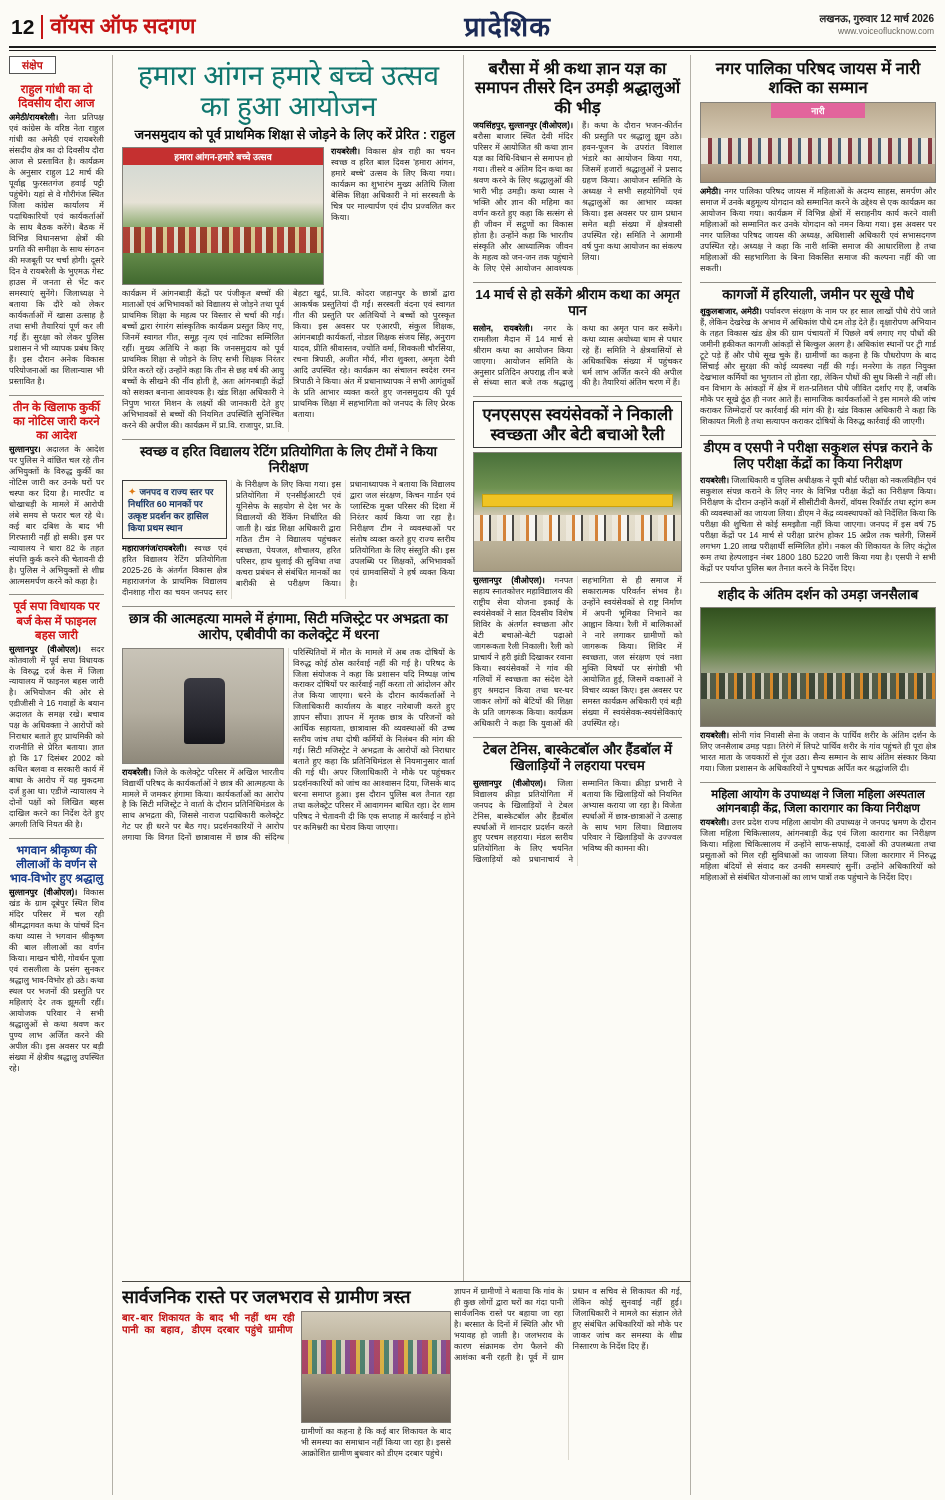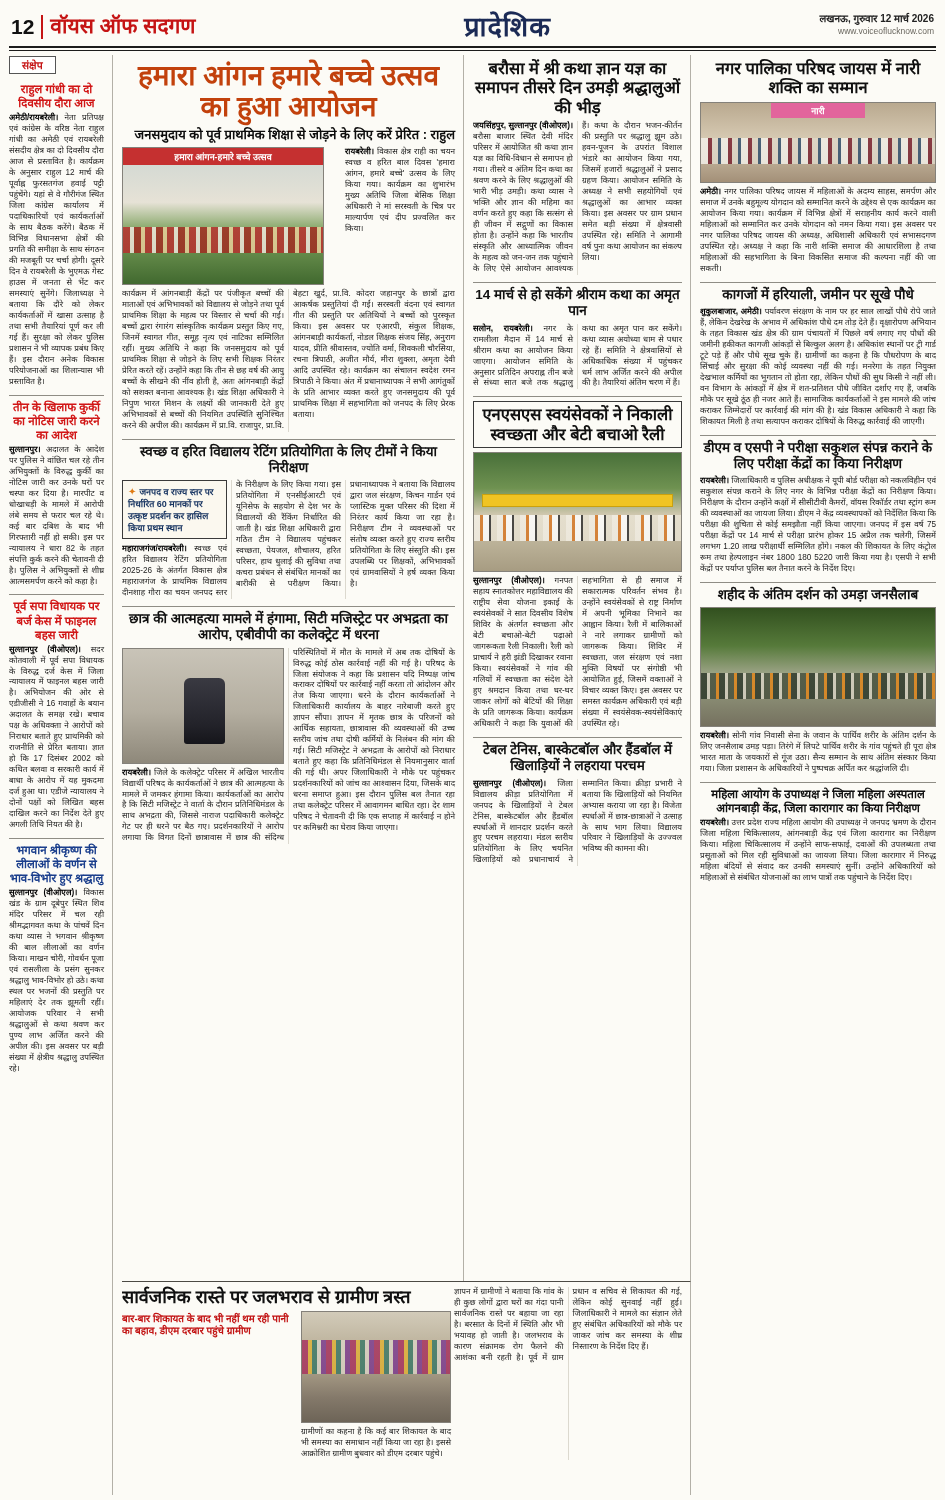--- a/index.html
+++ b/index.html
@@ -29,21 +29,21 @@
 
   
   .art{padding:4px 0 7px;}
   .art + .art{border-top:1px solid #8f8d85;}
   .body{font-size:8.2px;line-height:1.34;text-align:justify;color:#1d1d1d;}
   .dl{font-weight:bold;color:#000;}
   .cols2{columns:2;column-gap:9px;column-rule:1px solid #dcd9cf;}
   .cols3{columns:3;column-gap:9px;column-rule:1px solid #dcd9cf;}
 
   .hl{font-weight:bold;color:#101010;text-align:center;}
-  .hl-main{font-size:28px;line-height:1.12;color:#c2410c;text-align:center;font-weight:bold;margin:1px 0 4px;}
+  .hl-main{font-size:28px;line-height:1.12;color:#0f766e;text-align:center;font-weight:normal;margin:1px 0 4px;}
   .subhead{font-size:13px;font-weight:bold;text-align:right;margin-bottom:5px;color:#0d0d0d;line-height:1.2;}
   .hl-lg{font-size:16.5px;line-height:1.18;margin-bottom:4px;}
   .hl-md{font-size:13.5px;line-height:1.2;margin-bottom:4px;}
   .hl-sm{font-size:11.5px;line-height:1.22;margin-bottom:3px;}
   .red{color:#d11616;}
   .blue{color:#1a3e8c;}
   .boxed{border:1.5px solid #3a3a3a;padding:3px 4px;}
 
   .brief-tag{display:inline-block;border:1px solid #555;color:#c51414;font-weight:bold;font-size:10.5px;padding:1px 12px;margin:1px 0 4px;background:#fff;}
 
@@ -70,28 +70,28 @@
   .ph-water{height:112px;background:linear-gradient(180deg,#d2cbb9 0%,#b3a78f 45%,#84796a 78%,#6d6457 100%);}
   .ph-water .crowd{top:26%;height:34px;background:repeating-linear-gradient(90deg,#a8355f 0 6px,#e0b23a 6px 10px,#3f7a68 10px 15px,#d9d2c4 15px 19px,#7e3e8f 19px 24px);}
 
   .ph-ceremony{height:81px;background:linear-gradient(180deg,#b9a98f 0%,#d6c9b2 45%,#a39078 100%);}
   .ph-ceremony .crowd{top:45%;background:repeating-linear-gradient(90deg,#f2efe8 0 7px,#7a2330 7px 11px,#ded7c8 11px 17px,#32506e 17px 20px);}
 
   .ph-martyr{height:120px;background:linear-gradient(180deg,#32501f 0%,#567a3a 32%,#9aa284 55%,#75715f 100%);}
   .ph-martyr .crowd{top:55%;background:repeating-linear-gradient(90deg,#2f3a2c 0 6px,#d7d2c2 6px 9px,#49523f 9px 15px,#e0861c 15px 18px);}
 
   
-  .b1-top{display:flex;gap:21px;margin-bottom:4px;}
+  .b1-top{display:flex;gap:7px;margin-bottom:4px;}
   .b1-top .photo{flex:0 0 202px;height:138px;margin:0;}
   .b1-side{flex:1;}
 
   
   .bt-grid{display:grid;grid-template-columns:176px 150px 1fr;grid-template-rows:auto 1fr;column-gap:3px;}
   .bt-h{grid-column:1/3;grid-row:1;font-size:18px;line-height:1.15;font-weight:bold;color:#101010;margin-bottom:3px;text-align:left;}
-  .bt-left{grid-column:1;grid-row:2;}
+  .bt-left{grid-column:1;grid-row:2;font-family:Liberation Mono, monospace;}
   .bt-mid{grid-column:2;grid-row:2;}
   .bt-rest{grid-column:3;grid-row:1/3;}
   .bt-sub{font-size:10px;font-weight:bold;color:#c21414;margin:2px 0 4px;line-height:1.25;}
   .bt-mid .photo{height:112px;}
 </style>
 </head>
 <body>
 
 <div class="page">
 

